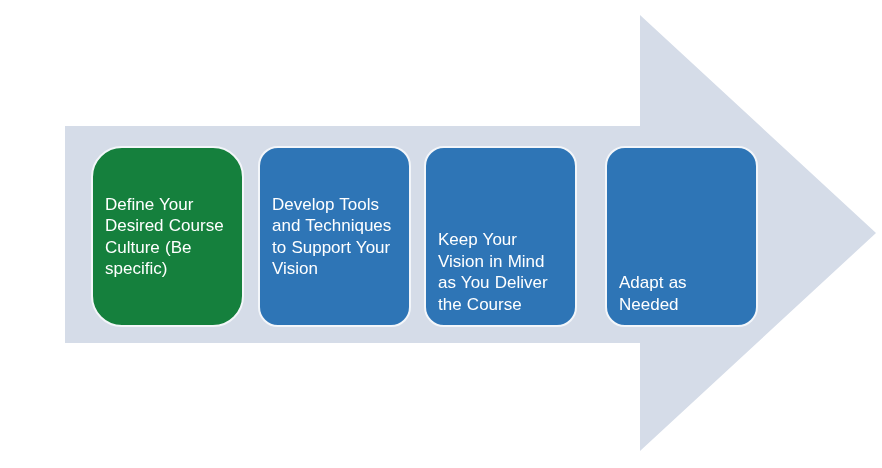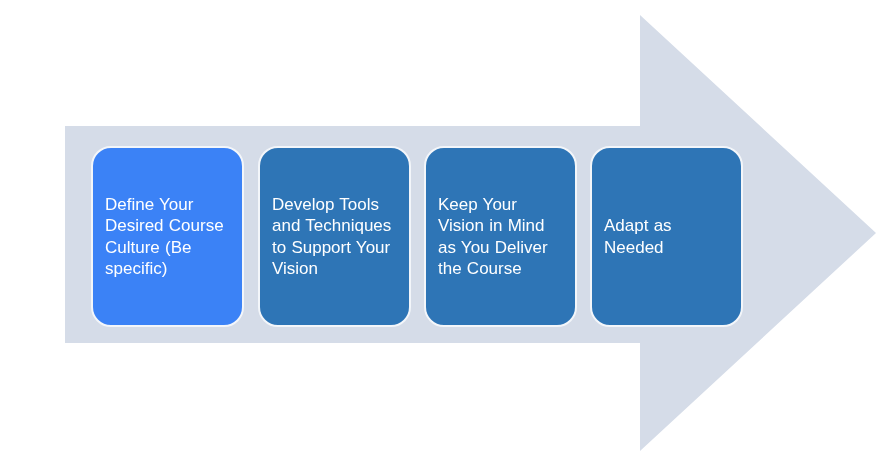--- a/index.html
+++ b/index.html
@@ -45,42 +45,42 @@
     line-height: 1.26;
     text-align: left;
     word-spacing: 0.5px;
   }
   .step-box .step-label {
     display: block;
   }
   .step-1 { left: 91px; }
   .step-2 { left: 258px; }
   .step-3 { left: 424px; }
-  .step-4 { left: 590px; }
+  .step-4 { left: 605px; align-items: flex-end; }
 </style>
 </head>
 <body>
 
 <div class="canvas">
 
   <svg class="arrow-svg" viewBox="0 0 882 468" xmlns="http://www.w3.org/2000/svg" aria-hidden="true">
     <polygon points="65,126 640,126 640,15 876,233 640,451 640,343 65,343" fill="#d5dce8"></polygon>
   </svg>
 
   <div class="steps">
 
-    <div class="step-box step-1" style="background-color: #3b82f6;">
+    <div class="step-box step-1" style="background-color: #15803d; border-radius: 31px;">
       <span class="step-label">Define Your Desired Course Culture (Be specific)</span>
     </div>
 
     <div class="step-box step-2" style="background-color: rgb(46, 117, 182); justify-content: center;">
       <span class="step-label">Develop Tools and Techniques to Support Your Vision</span>
     </div>
 
-    <div class="step-box step-3" style="background-color: rgb(46, 117, 182);">
+    <div class="step-box step-3" style="background-color: rgb(46, 117, 182); align-items: flex-end;">
       <span class="step-label">Keep Your Vision in Mind as You Deliver the Course</span>
     </div>
 
     <div class="step-box step-4" style="background-color: rgb(46, 117, 182);">
       <span class="step-label">Adapt as Needed</span>
     </div>
 
   </div>
 </div>
 

